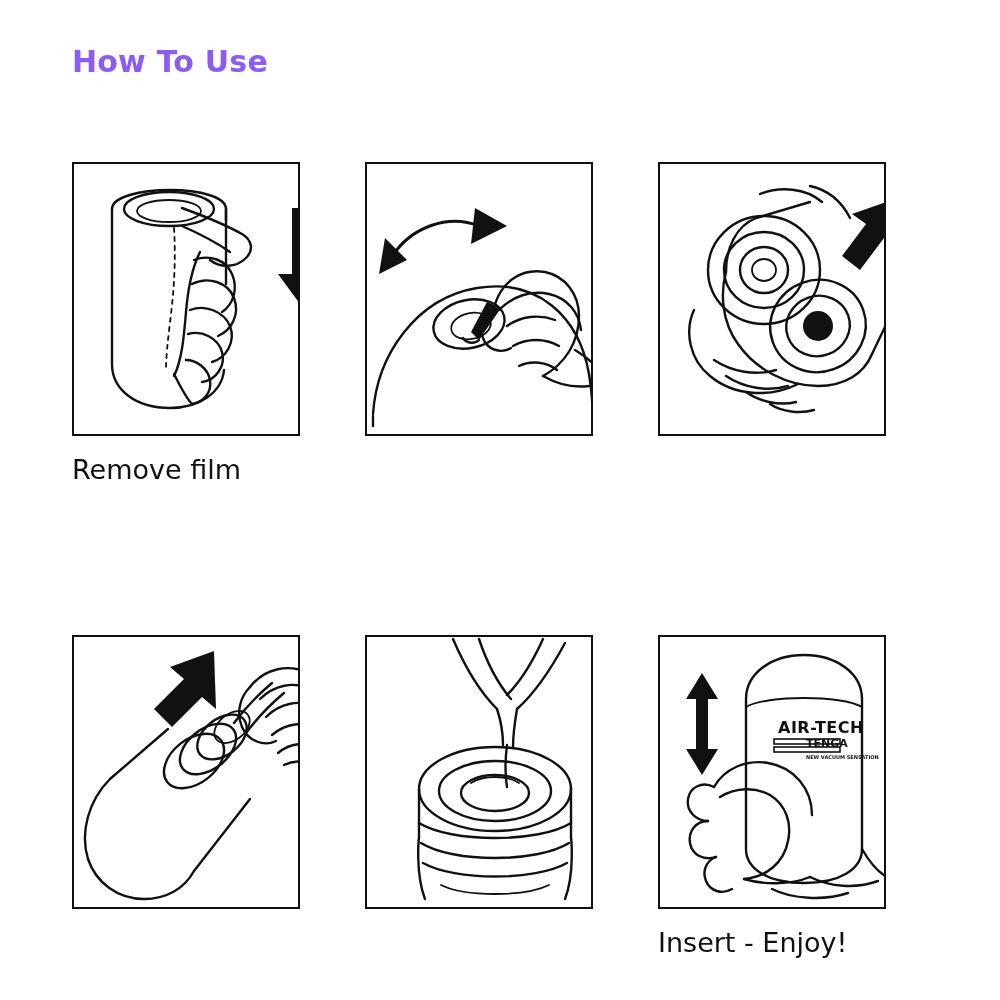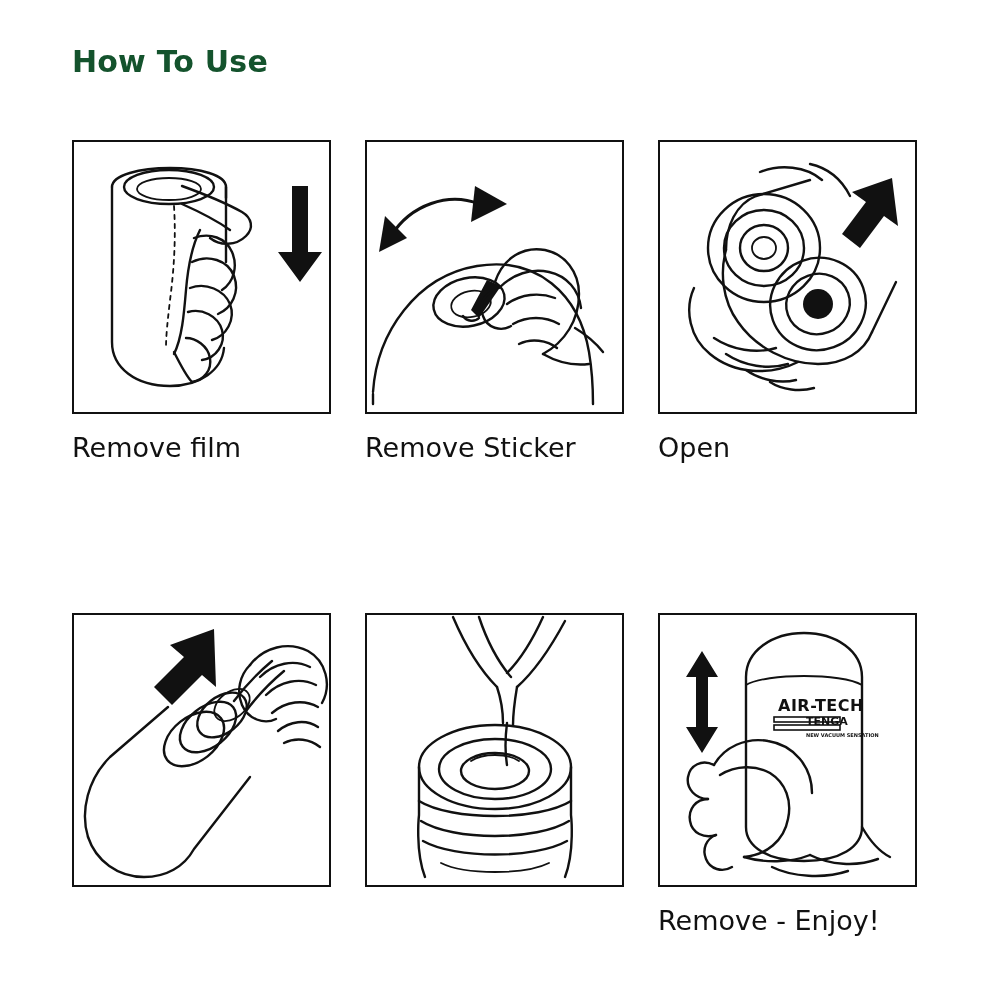--- a/index.html
+++ b/index.html
@@ -15,38 +15,39 @@
     overflow: hidden;
     position: relative;
   }
   .page-title {
     position: absolute;
     left: 72px;
     top: 44px;
     font-size: 30px;
     font-weight: 700;
     letter-spacing: 0.2px;
-    color: #14532d;
+    color: #8b5cf6;
   }
   .grid {
     position: absolute;
     left: 72px;
     top: 140px;
     width: 860px;
   }
   .row {
     display: flex;
     gap: 30px;
+    margin-top: 22px;
   }
   .row.second { margin-top: 146px; }
   .cell {
     width: 263px;
   }
   .panel {
-    width: 259px;
+    width: 228px;
     height: 274px;
     border: 2px solid #111111;
     box-sizing: border-box;
     position: relative;
     overflow: hidden;
     background: #ffffff;
   }
   .caption {
     margin-top: 14px;
     font-size: 27px;
@@ -125,21 +126,20 @@
             <path class="ln" d="M152 202 C164 196 180 198 190 206"></path>
             <path class="ln" d="M124 150 C116 154 112 164 116 174 C120 186 134 190 144 184"></path>
             <path class="ln" d="M176 212 C190 220 206 224 222 222"></path>
             <path class="ln" d="M208 186 C218 192 228 200 236 210"></path>
 
             <path class="ln" d="M24 94 C44 62 82 50 112 62" style="stroke-width:3"></path>
             <polygon class="solid" points="108,44 140,62 104,80"></polygon>
             <polygon class="solid" points="18,74 40,96 12,110"></polygon>
           </svg>
         </div>
-        <div class="caption">Remove Sticker</div>
       </div>
 
       <div class="cell">
         <div class="panel">
           <svg width="261" height="274" viewBox="0 0 261 274">
 
             <path class="ln" d="M66 108 C60 130 62 158 78 180 C96 206 128 222 158 222 C184 222 204 210 212 190"></path>
             <path class="ln" d="M96 54 C76 62 66 84 66 108"></path>
             <path class="ln" d="M212 190 L236 140"></path>
             <path class="ln" d="M96 54 L150 38"></path>
@@ -158,21 +158,20 @@
             <path class="ln" d="M66 212 C84 224 108 228 128 222"></path>
             <path class="ln" d="M86 228 C100 238 120 242 136 238"></path>
             <path class="ln" d="M110 240 C122 248 140 250 154 246"></path>
 
             <path class="ln" d="M100 30 C120 22 146 24 162 38"></path>
             <path class="ln" d="M150 22 C168 26 182 38 190 54"></path>
 
             <polygon class="solid" points="232,36 192,50 206,60 182,92 200,106 224,74 238,84"></polygon>
           </svg>
         </div>
-        <div class="caption">Open</div>
       </div>
 
     </div>
 
     <div class="row second">
 
       <div class="cell">
         <div class="panel">
           <svg width="261" height="274" viewBox="0 0 261 274">
 
@@ -249,18 +248,18 @@
             <path class="ln" d="M60 160 C76 150 96 150 110 158 C126 168 132 186 128 204 C124 226 106 240 84 242"></path>
             <path class="ln" d="M54 150 C64 132 86 122 108 126 C134 130 152 152 152 178"></path>
             <path class="ln" d="M84 242 C104 248 130 248 150 240"></path>
             <path class="ln" d="M150 240 C170 250 196 252 218 244"></path>
             <path class="ln" d="M202 212 C210 226 218 236 230 242"></path>
             <path class="ln" d="M112 252 C132 262 164 264 188 256"></path>
 
             <polygon class="solid" points="42,36 58,62 48,62 48,112 58,112 42,138 26,112 36,112 36,62 26,62"></polygon>
           </svg>
         </div>
-        <div class="caption">Remove - Enjoy!</div>
+        <div class="caption">Insert - Enjoy!</div>
       </div>
 
     </div>
   </div>
 </div>
 
 </body></html>

